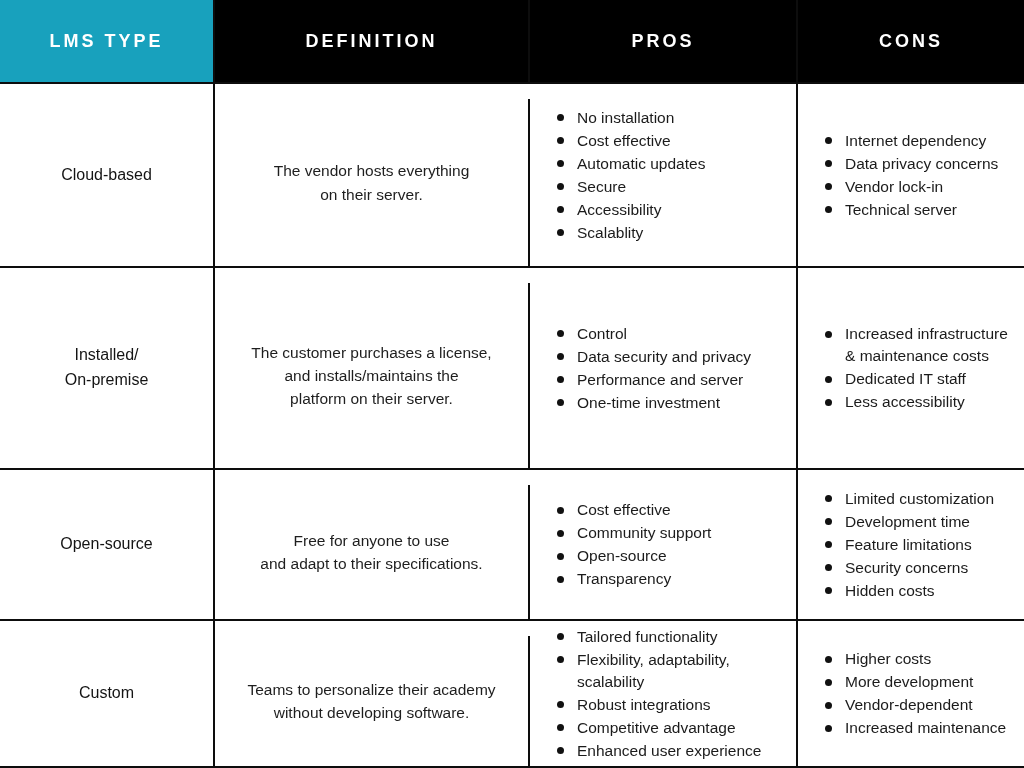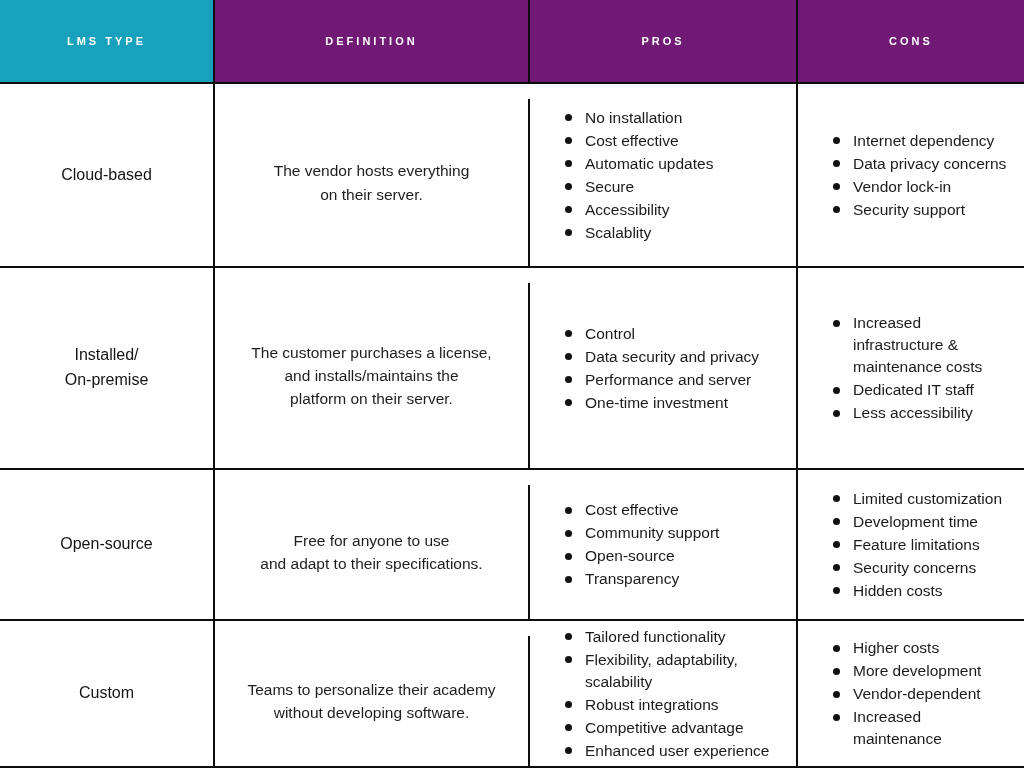--- a/index.html
+++ b/index.html
@@ -19,27 +19,27 @@
     border-bottom: 2px solid #0d0d0d;
     display: flex;
     align-items: center;
     justify-content: center;
     overflow: hidden;
   }
   .last-col { border-right: none; }
   .head {
     color: #ffffff;
     font-weight: 700;
-    font-size: 11px;
+    font-size: 18px;
     letter-spacing: 3px;
     text-transform: uppercase;
     text-align: center;
   }
   .head-teal  { background: #18a1bd; }
-  .head-green { background: #701a75; }
+  .head-green { background: #000000; }
   .type-cell {
     font-weight: 400;
     font-size: 16px;
     color: #141414;
     text-align: center;
     white-space: pre-line;
     line-height: 1.55;
   }
   .def-cell {
     font-size: 15.5px;
@@ -49,21 +49,21 @@
     line-height: 1.5;
     padding: 0 8px;
     margin-top: 15px;
   }
   .list-cell {
     justify-content: flex-start;
     align-items: center;
   }
   .list-cell ul {
     list-style: none;
-    margin: 8px;
+    margin: 0;
     padding: 0 6px 0 16px;
   }
   .list-cell li {
     position: relative;
     font-size: 15.5px;
     color: #1b1b1b;
     line-height: 1.42;
     padding-left: 31px;
     margin: 1px 0;
   }
@@ -107,21 +107,21 @@
       <li>Secure</li>
       <li>Accessibility</li>
       <li>Scalablity</li>
     </ul>
   </div>
   <div class="cell list-cell last-col">
     <ul>
       <li>Internet dependency</li>
       <li>Data privacy concerns</li>
       <li>Vendor lock-in</li>
-      <li>Security support</li>
+      <li>Technical server</li>
     </ul>
   </div>
 
   <div class="cell type-cell">Installed/
 On-premise</div>
   <div class="cell def-cell">The customer purchases a license,
 and installs/maintains the
 platform on their server.</div>
   <div class="cell list-cell">
     <ul>

